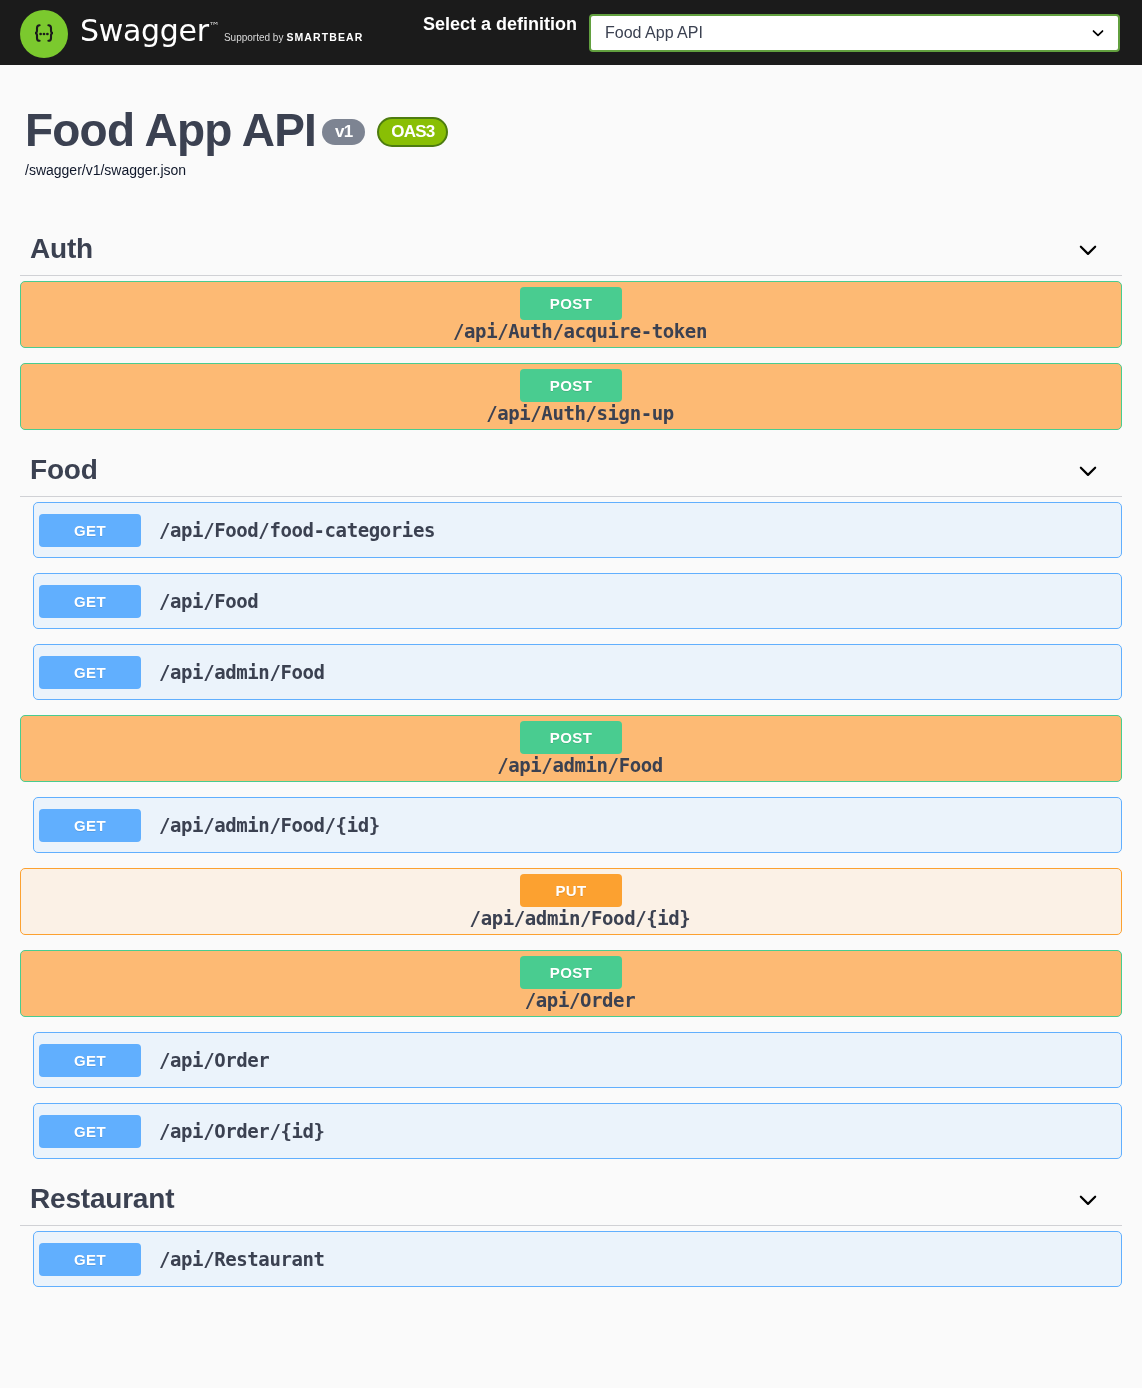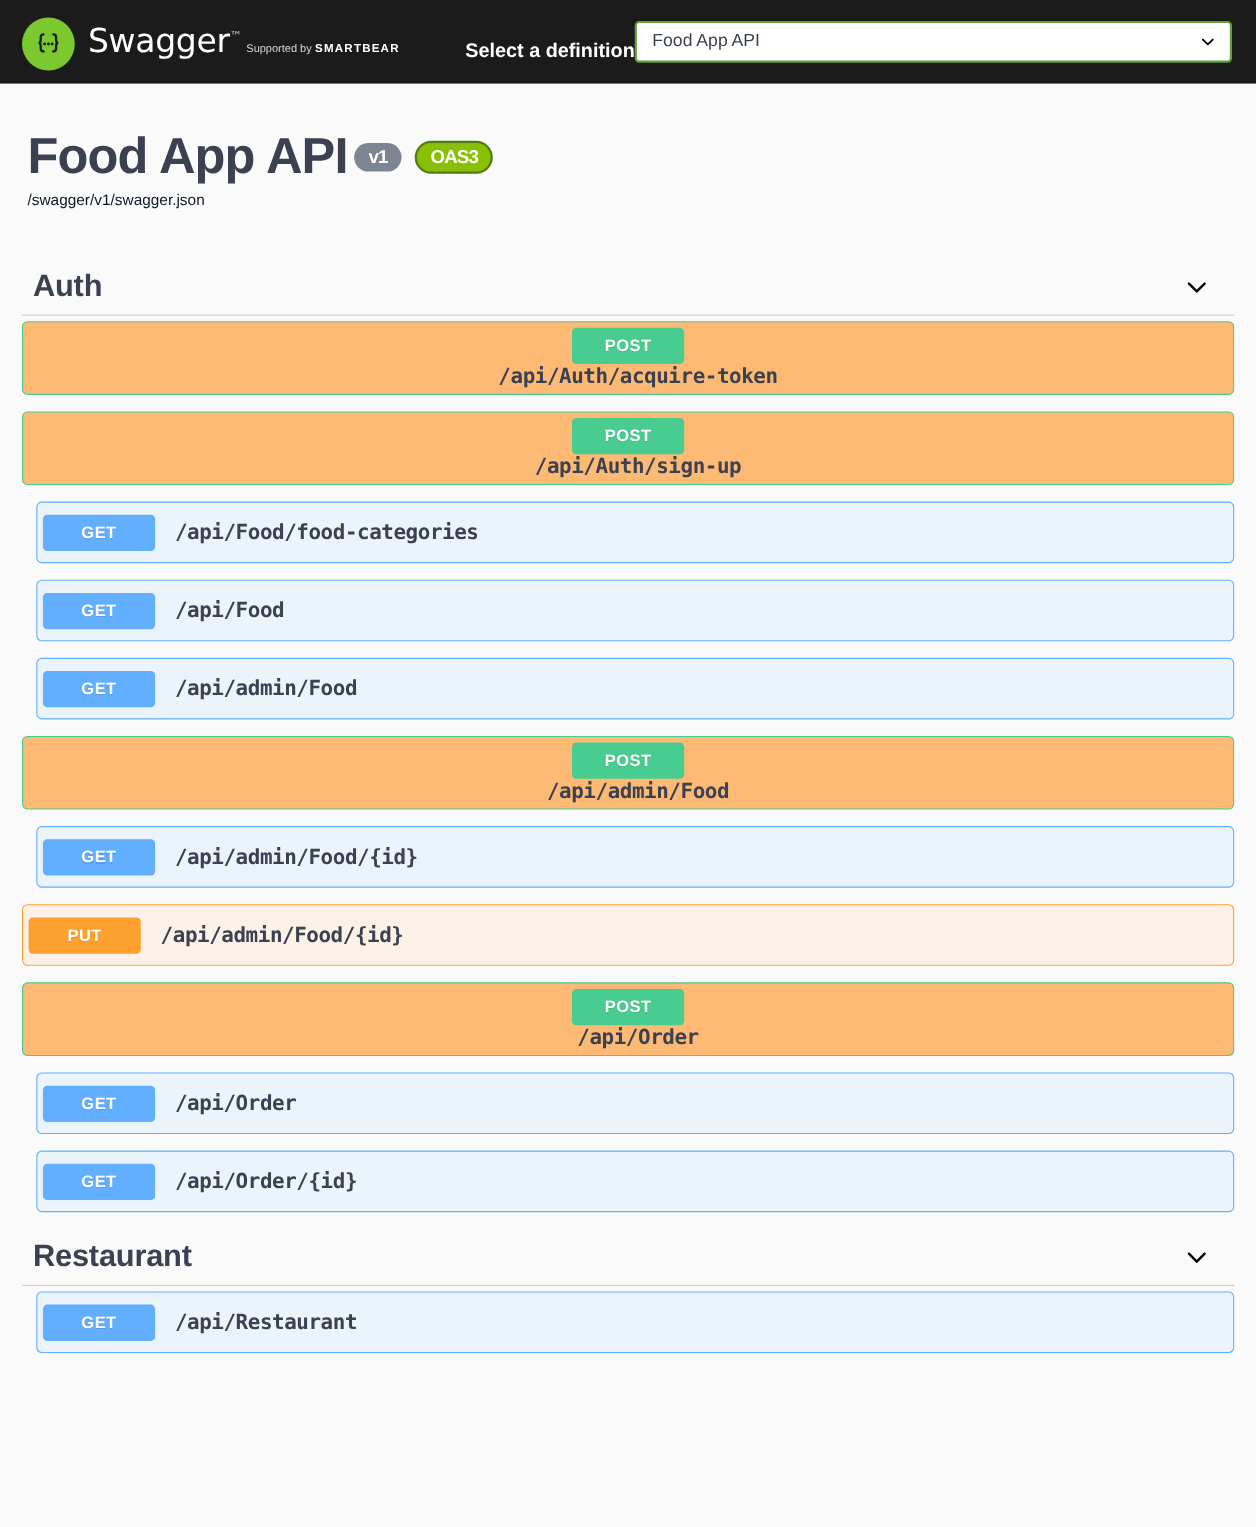--- a/index.html
+++ b/index.html
@@ -7,21 +7,21 @@
   html, body {
     margin: 0; padding: 0;
     width: 1142px; height: 1388px;
     background: #fafafa;
     font-family: "Liberation Sans", sans-serif;
     -webkit-font-smoothing: antialiased;
   }
 
   
   .topbar {
-    height: 76px;
+    height: 65px;
     background: #1b1b1b;
     display: flex;
     align-items: center;
     padding: 0 0 0 20px;
     position: relative;
   }
   .brand {
     display: flex;
     align-items: flex-start;
     flex: 0 0 auto;
@@ -61,22 +61,22 @@
     letter-spacing: 1.1px;
     font-size: 10.5px;
     margin-left: 3px;
   }
 
   .definition-wrap {
     position: absolute;
     left: 423px;
     right: 22px;
     display: flex;
-    align-items: flex-end;
-    gap: 0;
+    align-items: flex-start;
+    gap: 12px;
   }
   .definition-label {
     color: #ffffff;
     font-size: 18px;
     font-weight: 700;
     white-space: nowrap;
   }
   .definition-select {
     flex: 1 1 auto;
     height: 38px;
@@ -208,21 +208,21 @@
     color: #3b4151;
     font-family: "DejaVu Sans Mono", monospace;
     letter-spacing: -0.4px;
     word-break: break-all;
   }
 
   .opblock.get { background: #ebf3fb; border-color: #61affe; margin-left: 13px; }
   .opblock.get .method { background: #61affe; }
   .opblock.post { background: #fdba74; border-color: #49cc90; flex-direction: column; }
   .opblock.post .method { background: #49cc90; }
-  .opblock.put { background: #fbf1e6; border-color: #fca130; }
+  .opblock.put { background: #fbf1e6; border-color: #fca130; flex-direction: column; }
   .opblock.put .method { background: #fca130; }
 </style>
 </head>
 <body>
 
 <div class="topbar">
 
   <div class="brand">
     <span class="logo-circle">
       <svg width="30" height="30" viewBox="0 0 30 30" aria-hidden="true">
@@ -280,20 +280,28 @@
         <div class="opblock post">
           <span class="method">POST</span>
           <span class="path">/api/Auth/acquire-token</span>
         </div>
         <div class="opblock post">
           <span class="method">POST</span>
           <span class="path">/api/Auth/sign-up</span>
         </div>
       </div>
       <div class="opblock-tag-section">
+        <div class="opblock-tag">
+          <span class="tag-name">Food</span>
+          <span class="tag-caret">
+            <svg width="26" height="26" viewBox="0 0 20 20" aria-hidden="true">
+              <path d="M4.5 7.5 L10 13 L15.5 7.5" fill="none" stroke="#000000" stroke-width="1.7" stroke-linecap="round" stroke-linejoin="round"></path>
+            </svg>
+          </span>
+        </div>
         <div class="opblock get">
           <span class="method">GET</span>
           <span class="path">/api/Food/food-categories</span>
         </div>
         <div class="opblock get">
           <span class="method">GET</span>
           <span class="path">/api/Food</span>
         </div>
         <div class="opblock get">
           <span class="method">GET</span>

